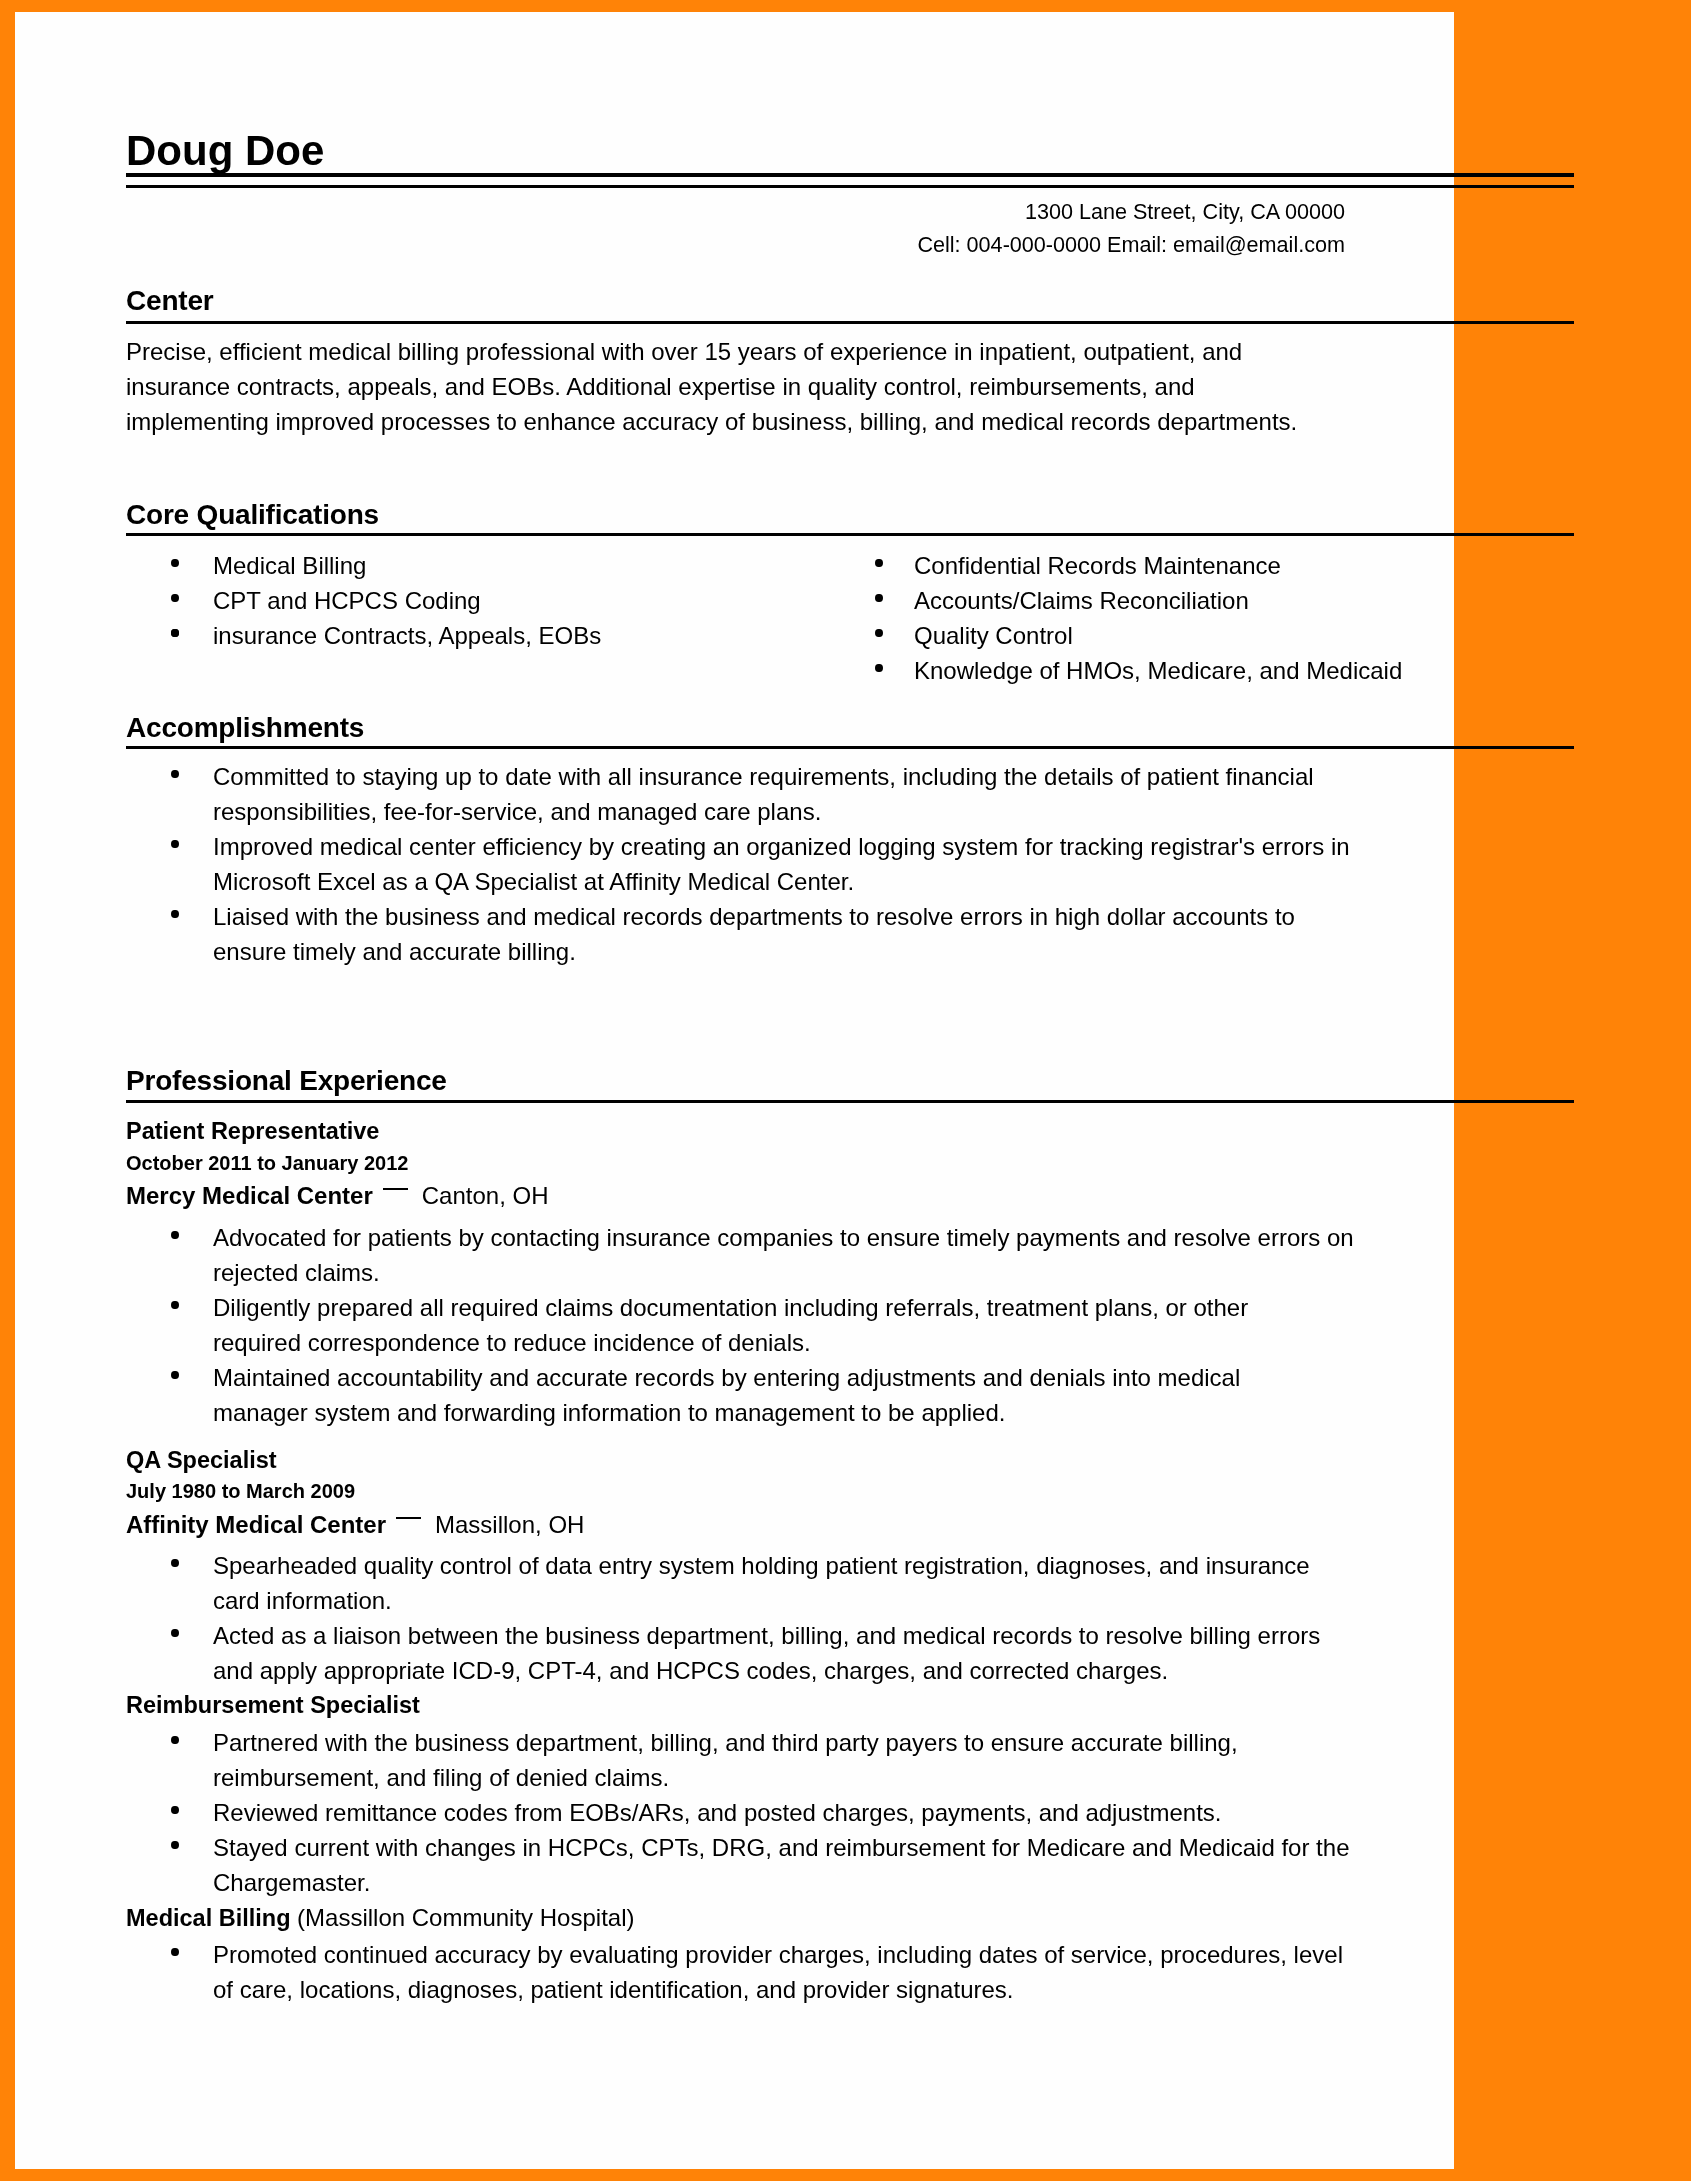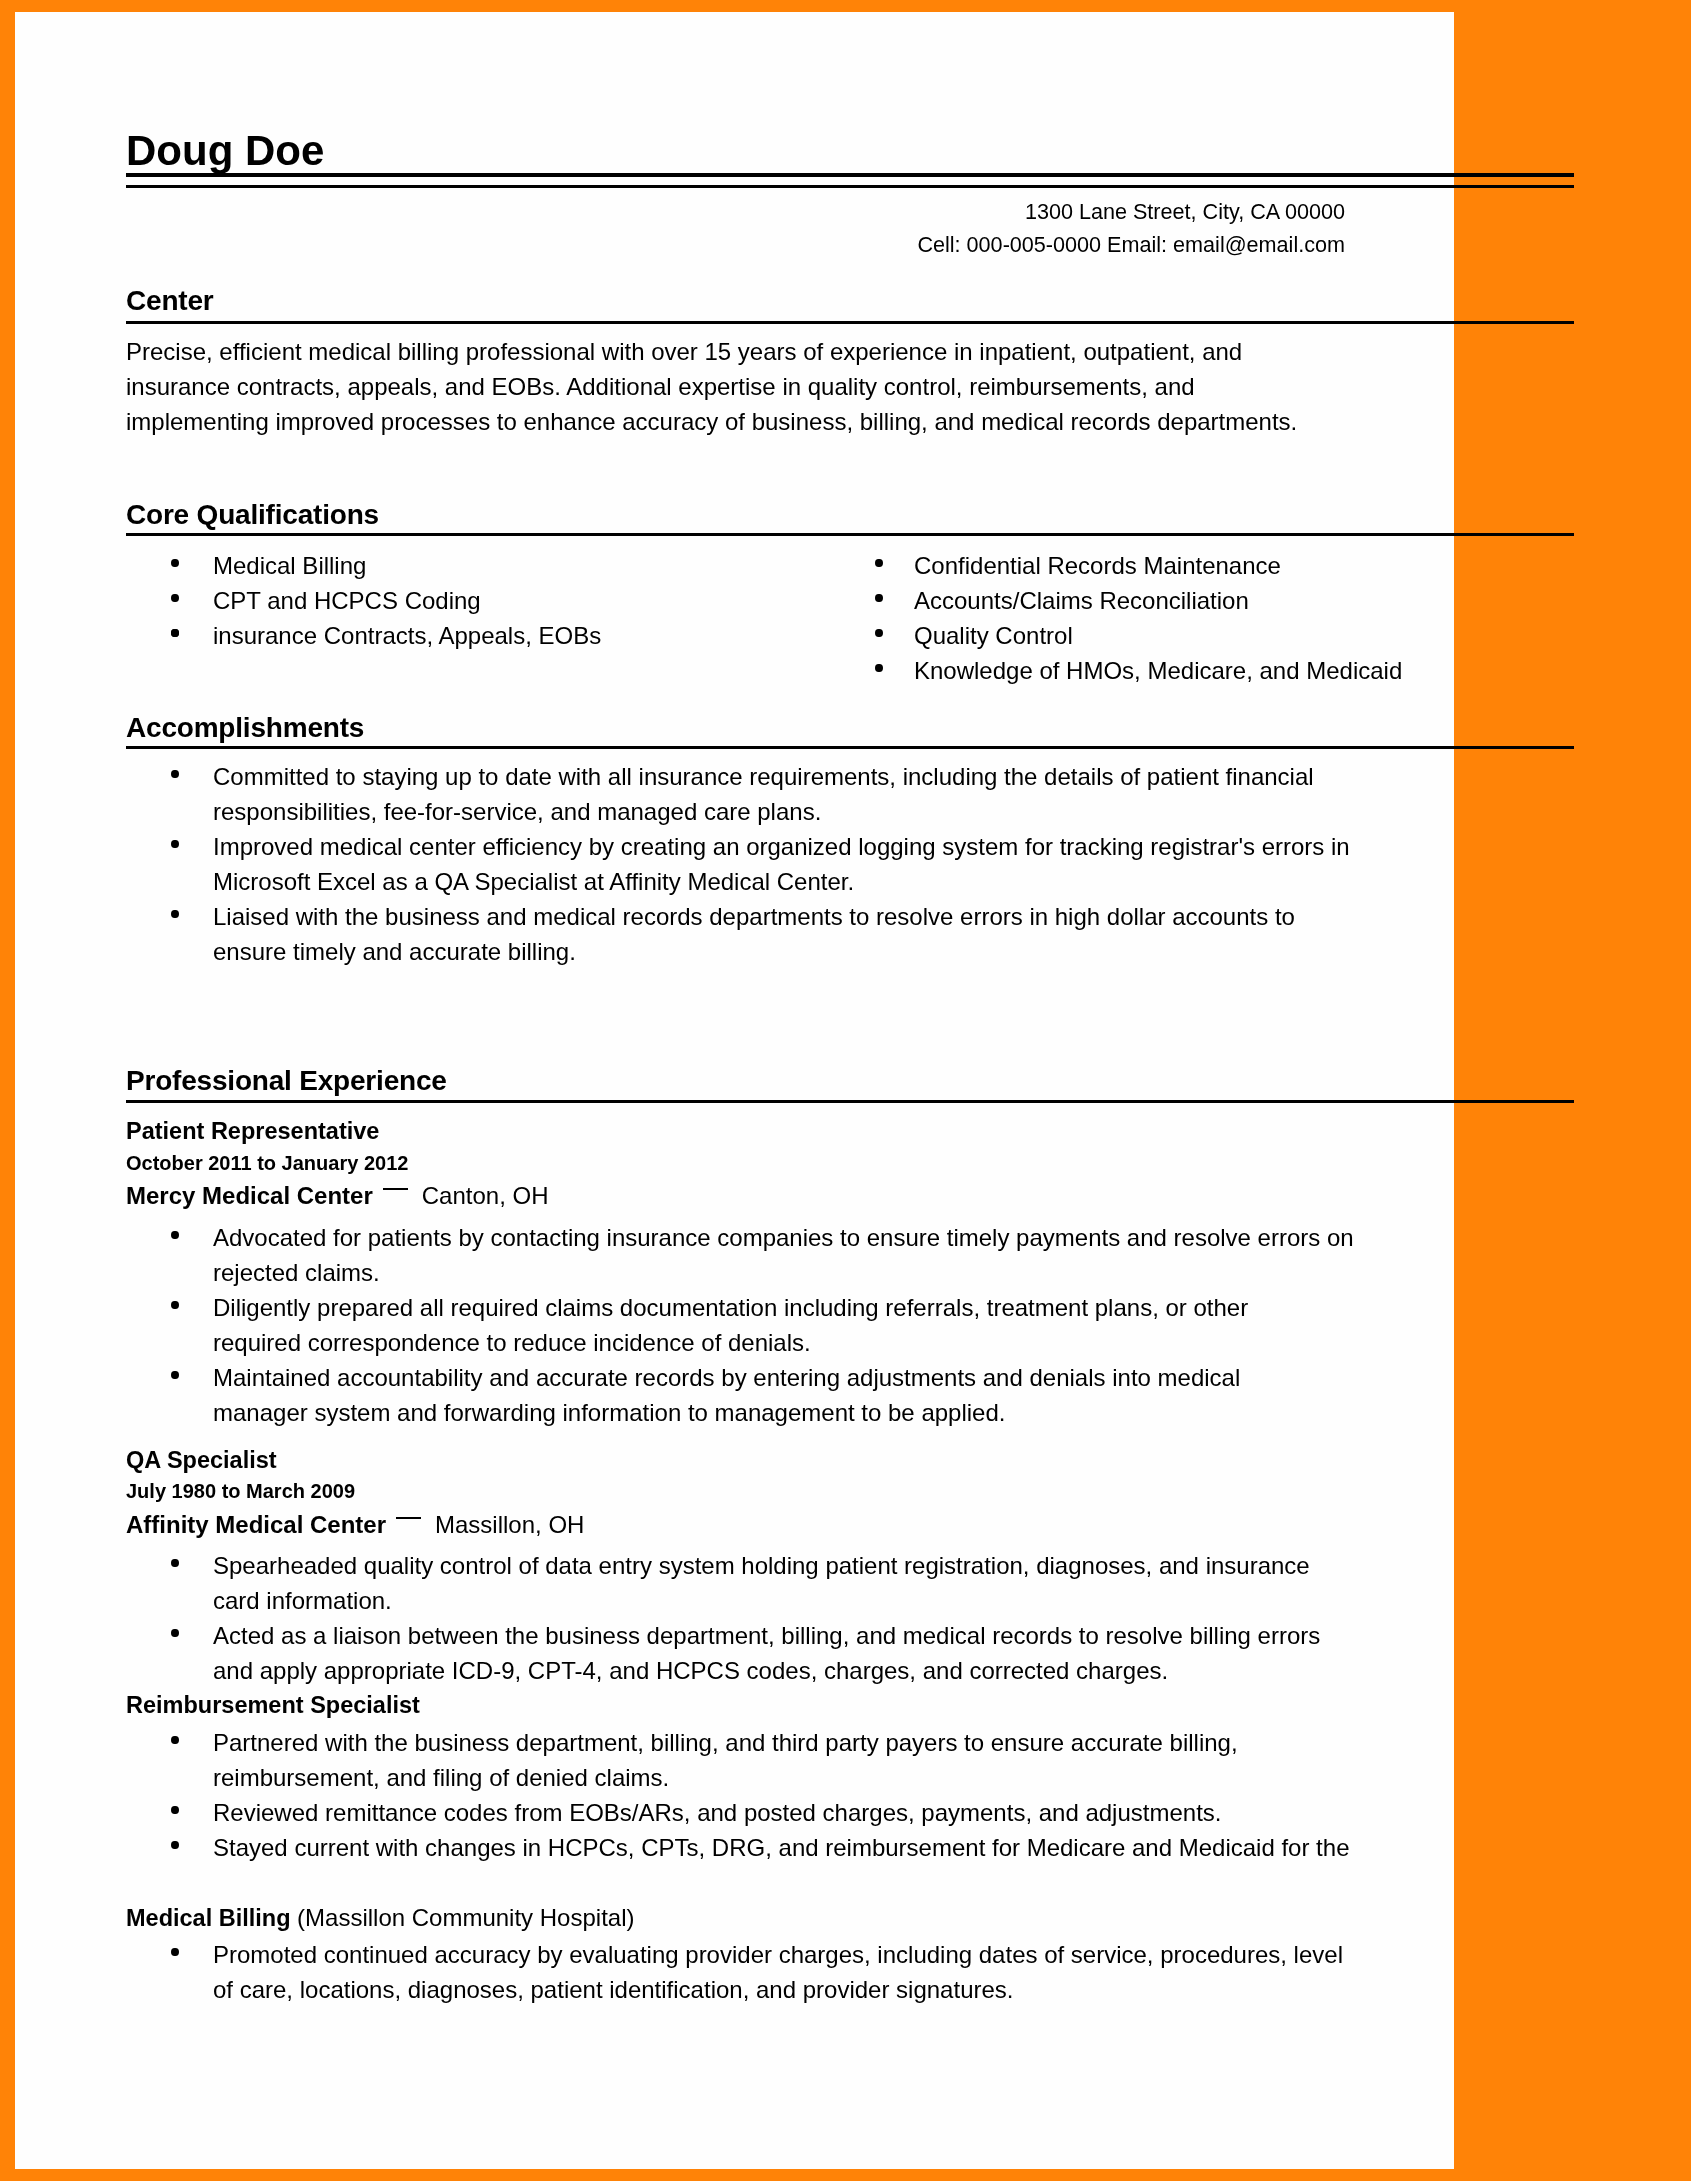--- a/index.html
+++ b/index.html
@@ -46,21 +46,21 @@
 </style>
 </head>
 <body>
 
 <div class="page">
 
   <div class="abs name">Doug Doe</div>
   <div class="abs rule-thick" style="top:161px"></div>
   <div class="abs rule-thin" style="top:173px"></div>
   <div class="abs contact" style="top:184px">1300 Lane Street, City, CA 00000</div>
-  <div class="abs contact" style="top:217px">Cell: 000-005-0000 Email: email@email.com</div>
+  <div class="abs contact" style="top:217px">Cell: 004-000-0000 Email: email@email.com</div>
 
   <div class="abs heading" style="top:272px">Center</div>
   <div class="abs section-rule" style="top:309px"></div>
   <div class="abs para" style="top:322px">
     <span class="ln">Precise, efficient medical billing professional with over 15 years of experience in inpatient, outpatient, and</span>
     <span class="ln">insurance contracts, appeals, and EOBs. Additional expertise in quality control, reimbursements, and</span>
     <span class="ln">implementing improved processes to enhance accuracy of business, billing, and medical records departments.</span>
   </div>
 
   <div class="abs heading" style="top:486px">Core Qualifications</div>
@@ -168,20 +168,21 @@
         <span class="ln">Partnered with the business department, billing, and third party payers to ensure accurate billing,</span>
         <span class="ln">reimbursement, and filing of denied claims.</span>
       </div>
     <div class="bitem">
         <span class="bullet"></span>
         <span class="ln">Reviewed remittance codes from EOBs/ARs, and posted charges, payments, and adjustments.</span>
       </div>
     <div class="bitem">
         <span class="bullet"></span>
         <span class="ln">Stayed current with changes in HCPCs, CPTs, DRG, and reimbursement for Medicare and Medicaid for the</span>
+        <span class="ln">Chargemaster.</span>
       </div>
   </div>
 
   <div class="abs job-title" style="top:1889px"><span>Medical Billing</span> <span style="font-weight:normal; font-size:24px">(Massillon Community Hospital)</span></div>
   <div class="abs blist" style="top:1925px">
     <div class="bitem">
         <span class="bullet"></span>
         <span class="ln">Promoted continued accuracy by evaluating provider charges, including dates of service, procedures, level</span>
         <span class="ln">of care, locations, diagnoses, patient identification, and provider signatures.</span>
       </div>

